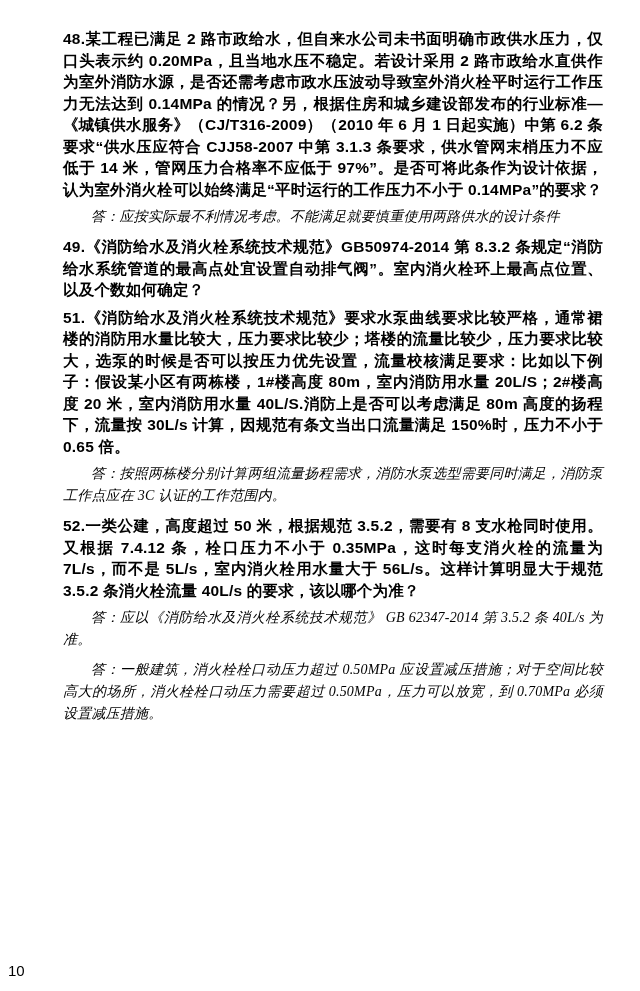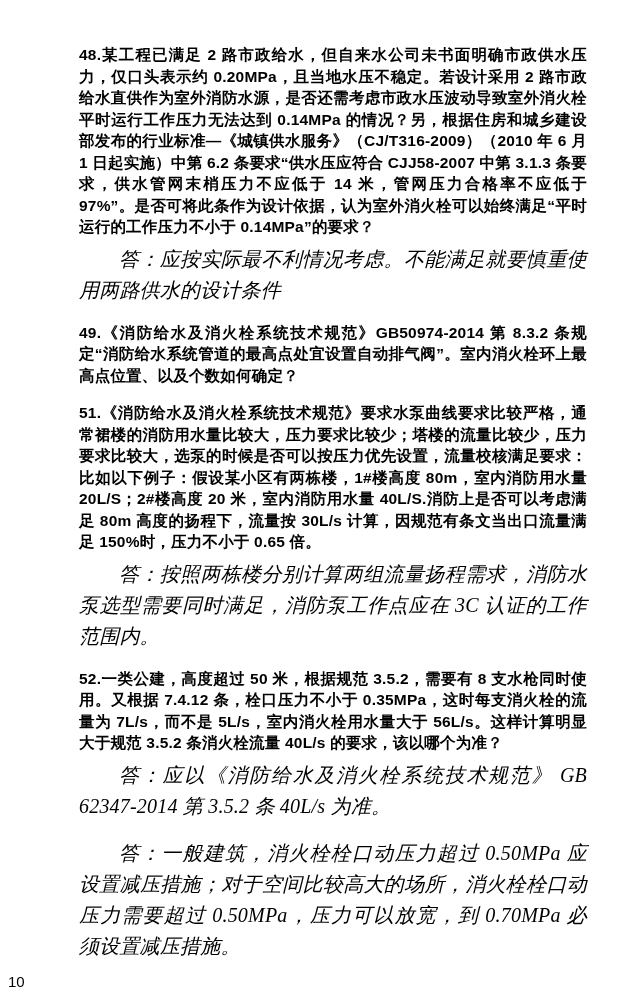--- a/index.html
+++ b/index.html
@@ -11,48 +11,48 @@
     position: relative;
     width: 640px;
     height: 991px;
     background: #ffffff;
     box-sizing: border-box;
     padding: 28px 37px 0 63px;
     overflow: hidden;
     color: #000000;
   }
   .qa-item {
-    margin: 16px;
+    margin: 0;
   }
   .question {
     font-family: "Liberation Sans", sans-serif;
     font-weight: 700;
     font-size: 15.5px;
     line-height: 21.5px;
     text-align: justify;
     color: #000000;
     margin: 0 0 6px 0;
     letter-spacing: 0.2px;
   }
   .answer {
     font-family: "Liberation Serif", serif;
     font-style: italic;
     font-weight: 400;
-    font-size: 20px;
-    line-height: 31px;
+    font-size: 14px;
+    line-height: 22px;
     text-align: justify;
     text-indent: 2em;
     color: #000000;
     margin: 0 0 8px 0;
     letter-spacing: 0.2px;
   }
   .page-number {
     position: absolute;
     left: 8px;
-    bottom: 1px;
+    bottom: 12px;
     font-family: "Liberation Sans", sans-serif;
     font-size: 15px;
     font-weight: 400;
     color: #000000;
   }
 </style>
 </head>
 <body>
 
 <div class="page">

